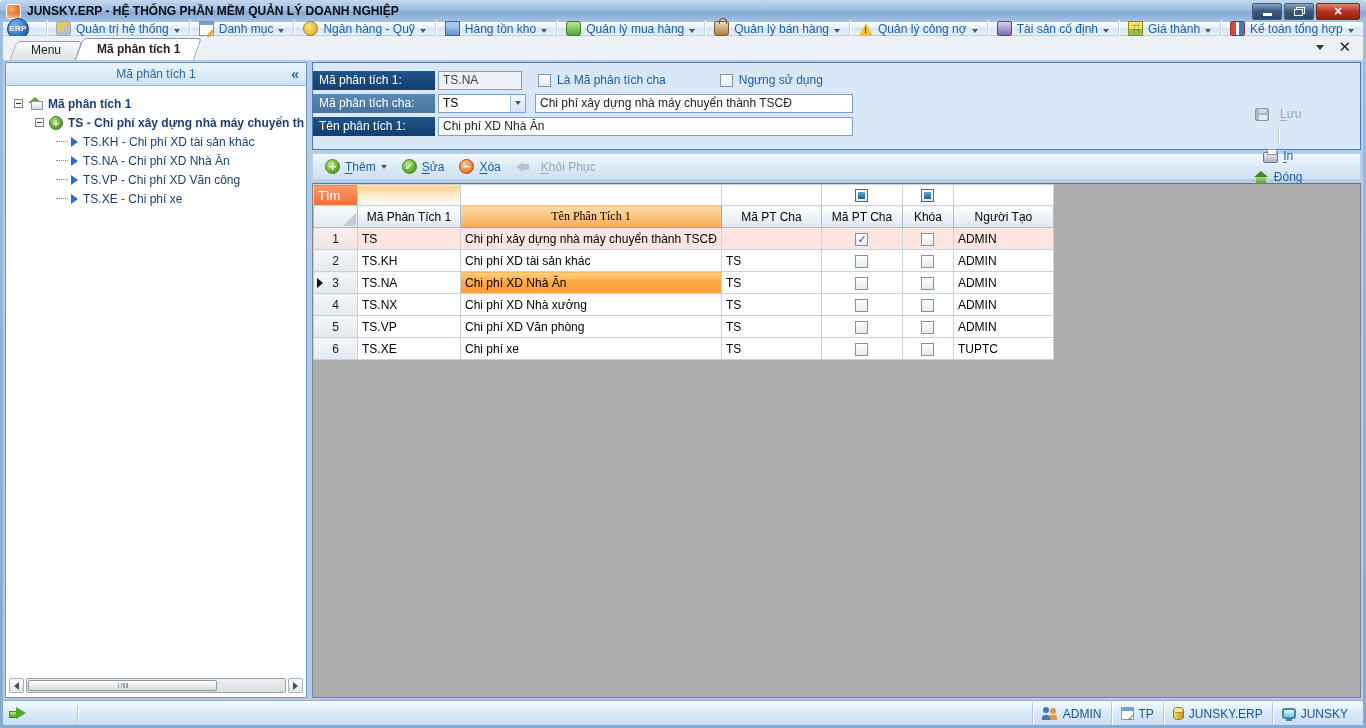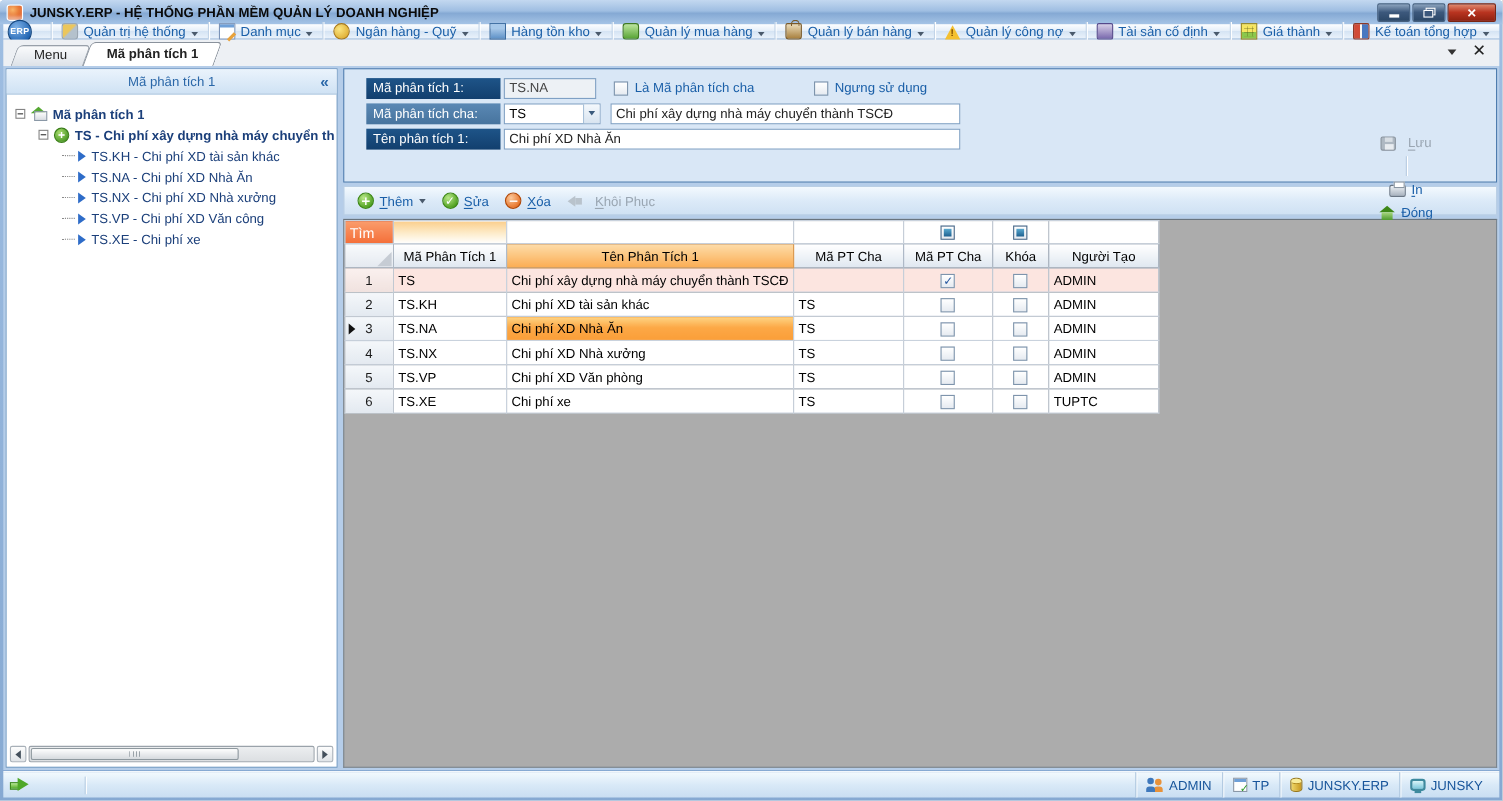--- a/index.html
+++ b/index.html
@@ -121,21 +121,21 @@
   .hs-track { flex: 1; height: 15px; border: 1px solid #9AA2AA; border-radius: 2px;
     background: linear-gradient(#ECEEF0, #DCDFE2); display: flex; align-items: center; padding: 0 1px; }
   .hs-thumb { width: 74%; height: 11px; border: 1px solid #8E989E; border-radius: 2px;
     background: linear-gradient(#FEFEFE, #D6DADE); position: relative; }
   .hs-thumb::after { content: ""; position: absolute; left: 50%; top: 2px; bottom: 2px; width: 11px; transform: translateX(-50%);
     background: repeating-linear-gradient(90deg, #9AA2A8 0 1px, transparent 1px 3px); }
 
   
   .main { flex: 1; min-width: 0; display: flex; flex-direction: column; gap: 3px; }
 
-  .form-panel { height: 104px; flex: none; border: 1px solid #4E7CAE; background: #D9E7F6; padding: 7px 20px; }
+  .form-panel { height: 88px; flex: none; border: 1px solid #4E7CAE; background: #D9E7F6; padding: 7px 0; }
   .form-row { display: flex; align-items: center; height: 20px; margin-bottom: 3px; }
   .form-label { width: 122px; height: 19px; flex: none; color: #FFF; padding: 2px 0 0 6px; margin-right: 3px; }
   .form-label.dark { background: linear-gradient(#1E5488, #123F6E); }
   .form-label.medium { background: linear-gradient(#5A88B4, #47749E); }
   .tb-input { height: 19px; border: 1px solid #7FA0C4; background: #FFF; color: #222; font: 12px "Liberation Sans", sans-serif; padding: 0 4px; }
   .tb-input.disabled { background: #EDF1F5; color: #444; }
   .dropdown { width: 88px; height: 19px; border: 1px solid #7FA0C4; background: #FFF; display: flex; align-items: center; padding-left: 4px; position: relative; }
   .dd-btn { margin-left: auto; width: 15px; height: 100%; display: grid; place-items: center; background: linear-gradient(#F4F8FC, #D8E4F0); border-left: 1px solid #A8C0D8; }
   .dd-btn i { width: 0; height: 0; border: 3px solid transparent; border-top: 4px solid #3A5A7C; margin-top: 3px; }
   .cb { position: relative; width: 13px; height: 13px; flex: none; display: inline-block; vertical-align: middle;
@@ -179,21 +179,21 @@
   
   .grid-area { flex: 1; min-height: 0; background: #ACACAC; border: 1px solid #7A858F; border-top-color: #69747E; overflow: hidden; }
   table.grid { border-collapse: collapse; table-layout: fixed; background: transparent; }
   .grid col.c0 { width: 44px; } .grid col.c1 { width: 103px; } .grid col.c2 { width: 250px; }
   .grid col.c3 { width: 100px; } .grid col.c4 { width: 81px; } .grid col.c5 { width: 51px; } .grid col.c6 { width: 100px; }
   .grid td { border: 1px solid #C9D2DD; height: 22px; padding: 0 4px; overflow: hidden; white-space: nowrap; background: #FFF; }
   .grid tr.filter td { height: 21px; }
   .find-cell { background: linear-gradient(#FA9C6B, #F46E38) !important; color: #FFF; font-size: 13px; }
   .filter-hl { background: linear-gradient(#FBCF8E, #FDEDCD 55%, #FFFFFF) !important; }
   .hcell { background: linear-gradient(#FFFFFF, #DFE7F0) !important; border-color: #AEBBCA !important; text-align: center; color: #000; }
-  .hcell.sorted { background: linear-gradient(#FDDCA8, #FBAC52) !important; border-color: #E09A4A !important; }
+  .hcell.sorted { background: linear-gradient(#FDDCA8, #FBAC52) !important; border-color: #E09A4A !important; font-family: Liberation Serif, serif; }
   .hsel { position: relative; background: linear-gradient(#F8FAFC, #E4E9F0) !important; border-color: #AEBBCA !important; }
   .hsel::after { content: ""; position: absolute; right: 1px; bottom: 1px; border-left: 13px solid transparent; border-bottom: 13px solid #C6CCD4; }
   .sel-cell { position: relative; background: linear-gradient(#F4F7FA, #E3E9F0) !important; border-color: #C6CFDA !important; text-align: center; color: #1A1A1A; }
   .row-arrow { position: absolute; left: 3px; top: 6px; width: 0; height: 0; border-top: 5px solid transparent; border-bottom: 5px solid transparent; border-left: 6px solid #111; }
   tr.row-pink td { background: #FCE5E0; }
   tr.row-pink td.sel-cell { background: linear-gradient(#FAF0EE, #F0E2DF) !important; }
   td.cell-orange { background: linear-gradient(#FED382, #FCA846 45%, #FB9E38) !important; }
   td.center { text-align: center; }
 
   
@@ -341,25 +341,20 @@
             </div>
             <div class="tree-row" style="padding-left: 46px;">
               <span class="dots"></span>
               <span class="ti arrow-icon"></span>
               <span class="tree-label">TS.KH - Chi phí XD tài sản khác</span>
             </div>
             <div class="tree-row" style="padding-left: 46px;">
               <span class="dots"></span>
               <span class="ti arrow-icon"></span>
               <span class="tree-label">TS.NA - Chi phí XD Nhà Ăn</span>
-            </div>
-            <div class="tree-row" style="padding-left: 46px;">
-              <span class="dots"></span>
-              <span class="ti arrow-icon"></span>
-              <span class="tree-label">TS.NX - Chi phí XD Nhà xưởng</span>
             </div>
             <div class="tree-row" style="padding-left: 46px;">
               <span class="dots"></span>
               <span class="ti arrow-icon"></span>
               <span class="tree-label">TS.VP - Chi phí XD Văn công</span>
             </div>
             <div class="tree-row" style="padding-left: 46px;">
               <span class="dots"></span>
               <span class="ti arrow-icon"></span>
               <span class="tree-label">TS.XE - Chi phí xe</span>

